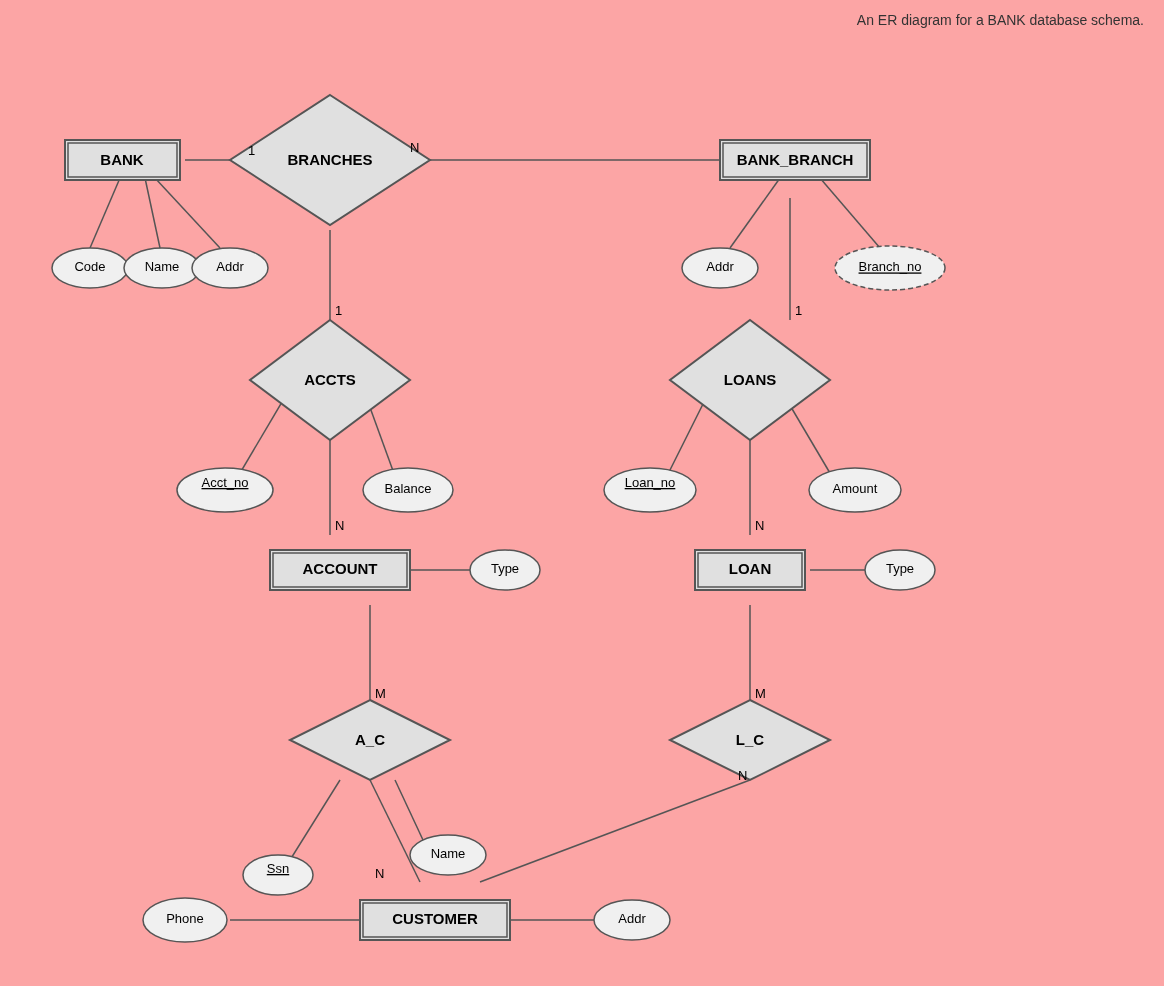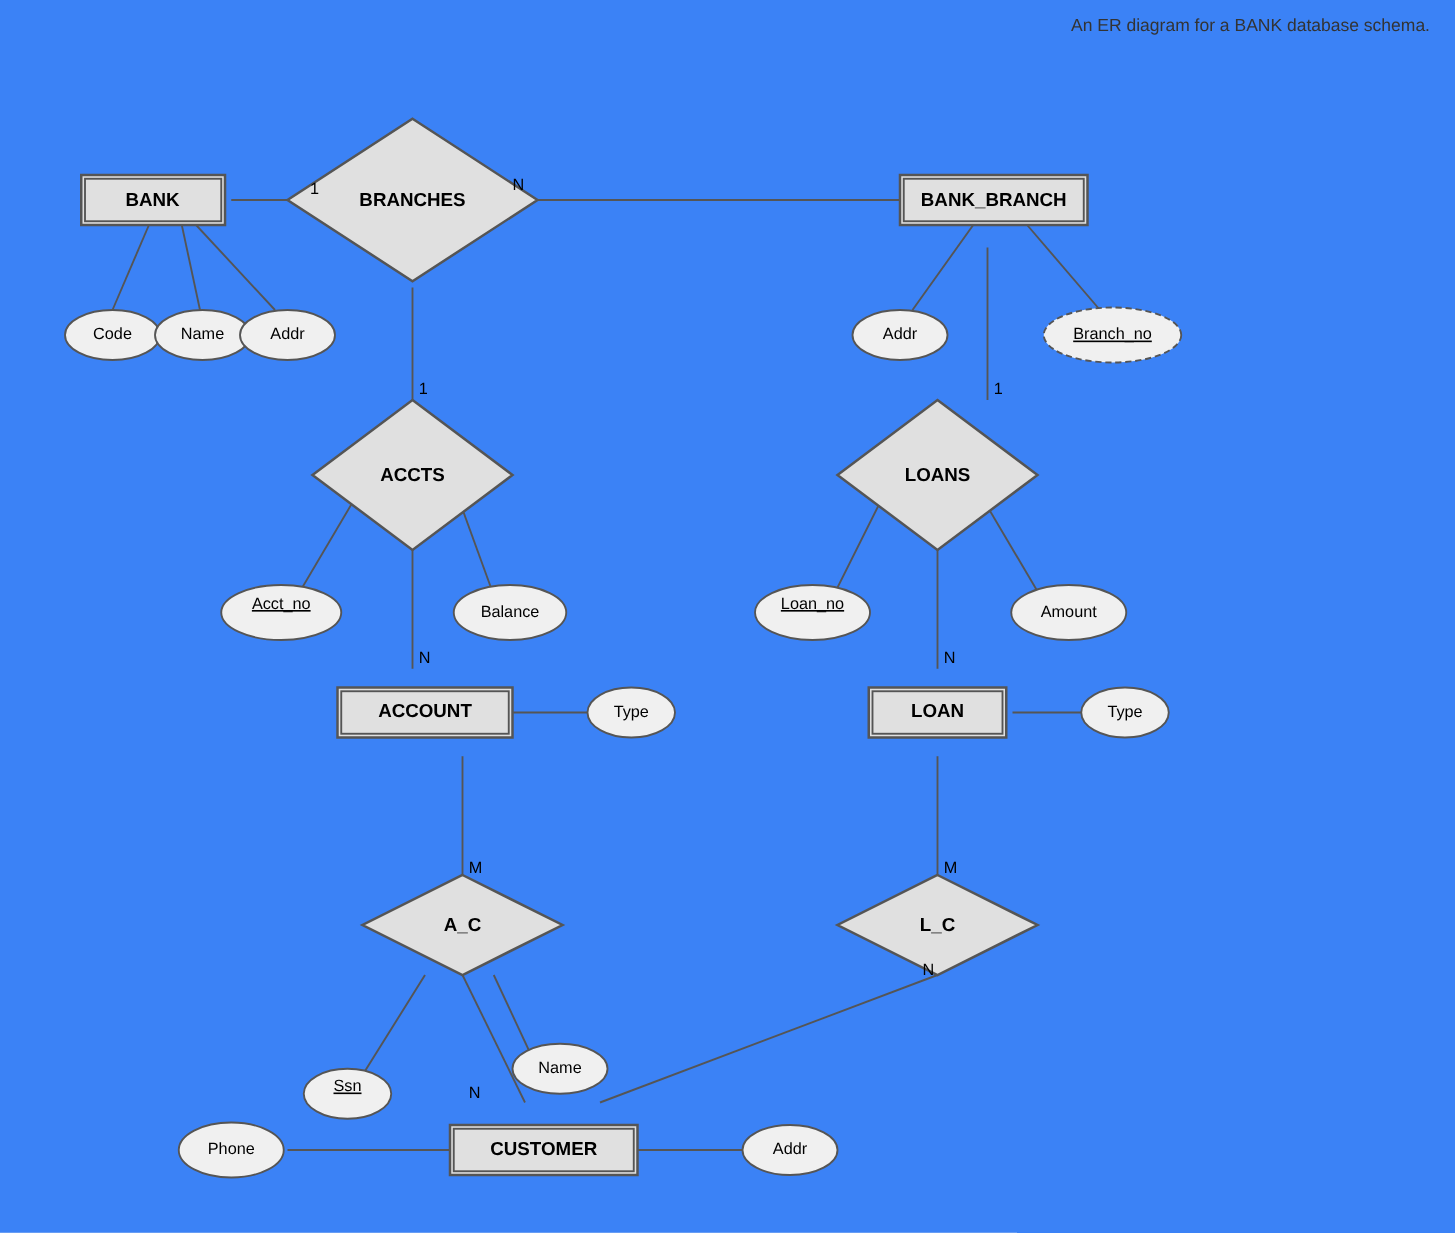--- a/index.html
+++ b/index.html
@@ -8,21 +8,21 @@
       font-family: Arial, sans-serif;
       width: 1164px;
       height: 986px;
       overflow: hidden;
       position: relative;
     }
     #diagram-container {
       position: relative;
       width: 1164px;
       height: 986px;
-      background: #3b82f6;
+      background: #fca5a5;
     }
     .caption {
       position: absolute;
       top: 12px;
       right: 20px;
       font-size: 14px;
       color: #333;
     }
     svg {
       position: absolute;

